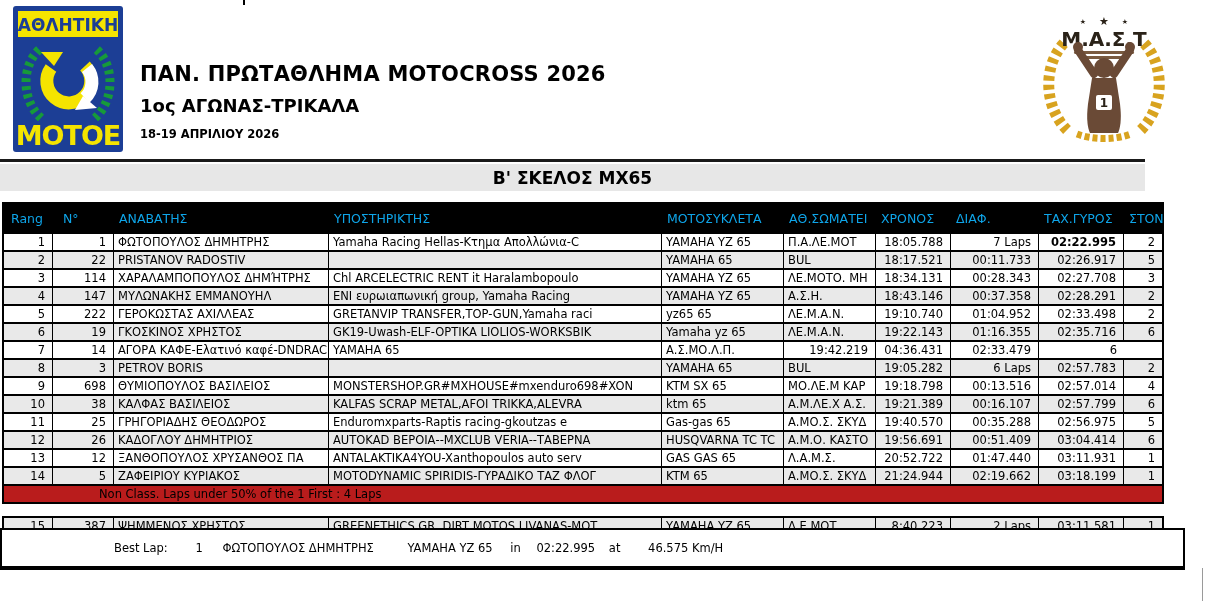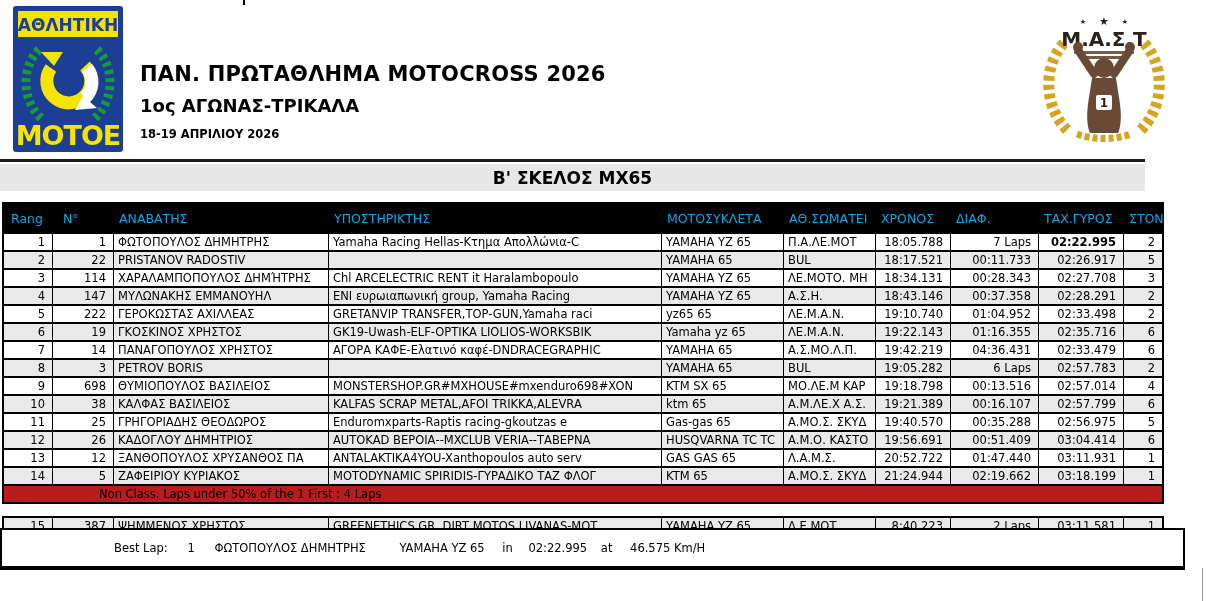--- a/index.html
+++ b/index.html
@@ -36,27 +36,27 @@
   .c.em{font-weight:bold;}
   .notice-row{border-top:2px solid #000;height:16px;font-size:11.5px;line-height:16px;padding-left:95px;background:#b91c1c;}
   .excl-wrap{margin-top:12px;border:2px solid #000;}
   .excl-wrap .row{border-top:none;}
   
   .bestlap-box{position:absolute;left:0;top:528px;width:1181px;height:36px;
     border:2px solid #000;border-bottom-width:4px;background:#fff;
     display:flex;align-items:center;font-size:11.5px;}
   .bestlap-box .inner{padding-left:112px;white-space:nowrap;}
   .bl{display:inline-block;}
-  .bl-label{margin-right:16px;}
+  .bl-label{margin-right:24px;}
   .bl-rank{margin-right:16px;}
   .bl-rider{margin-right:30px;}
   .bl-bike{margin-right:14px;}
   .bl-in{margin-right:12px;}
   .bl-time{margin-right:10px;}
-  .bl-at{margin-right:14px;}
+  .bl-at{margin-right:24px;}
   .edge-artifact{position:absolute;left:1202px;top:568px;width:1px;height:33px;background:#9a9a9a;}
 </style>
 </head>
 <body>
 
 <div class="page">
 
   <div class="logo-motoe">
     <svg width="110" height="146" viewBox="0 0 110 146">
       <rect x="0" y="0" width="110" height="146" rx="3" fill="#1c3e95"></rect>
@@ -198,21 +198,20 @@
     <div class="c la">Yamaha yz 65</div>
     <div class="c la">ΛΕ.Μ.Α.Ν.</div>
     <div class="c ra">19:22.143</div>
     <div class="c ra">01:16.355</div>
     <div class="c ra">02:35.716</div>
     <div class="c ra">6</div>
   </div>
           <div class="row">
     <div class="c ra">7</div>
     <div class="c ra">14</div>
-    <div class="c la">ΠΑΝΑΓΟΠΟΥΛΟΣ ΧΡΗΣΤΟΣ</div>
     <div class="c la">ΑΓΟΡΑ ΚΑΦΕ-Ελατινό καφέ-DNDRACEGRAPHIC</div>
     <div class="c la">YAMAHA 65</div>
     <div class="c la">Α.Σ.ΜΟ.Λ.Π.</div>
     <div class="c ra">19:42.219</div>
     <div class="c ra">04:36.431</div>
     <div class="c ra">02:33.479</div>
     <div class="c ra">6</div>
   </div>
           <div class="row alt">
     <div class="c ra">8</div>

